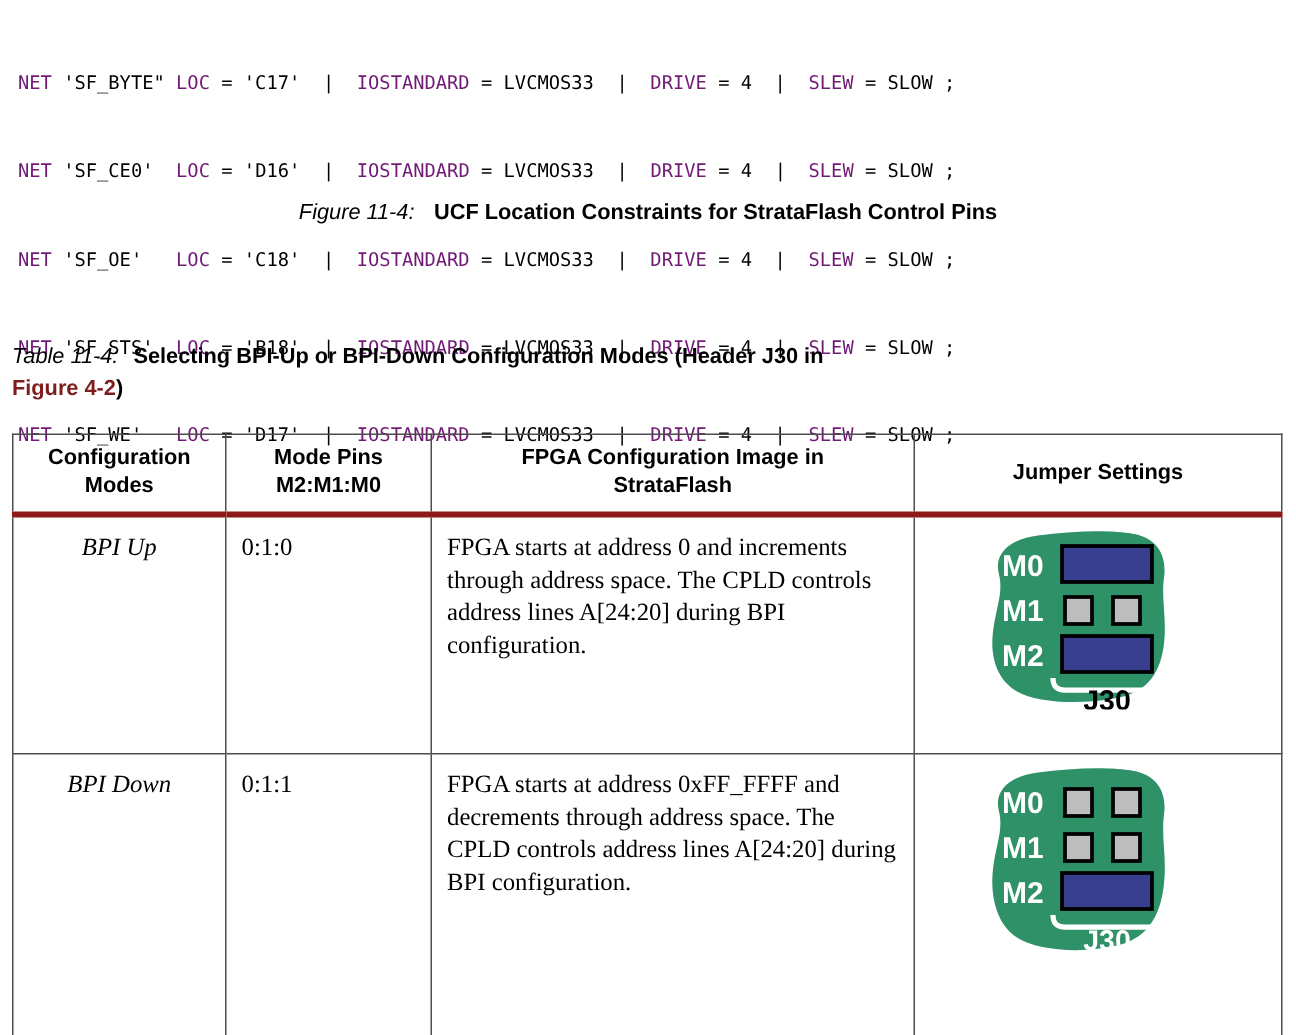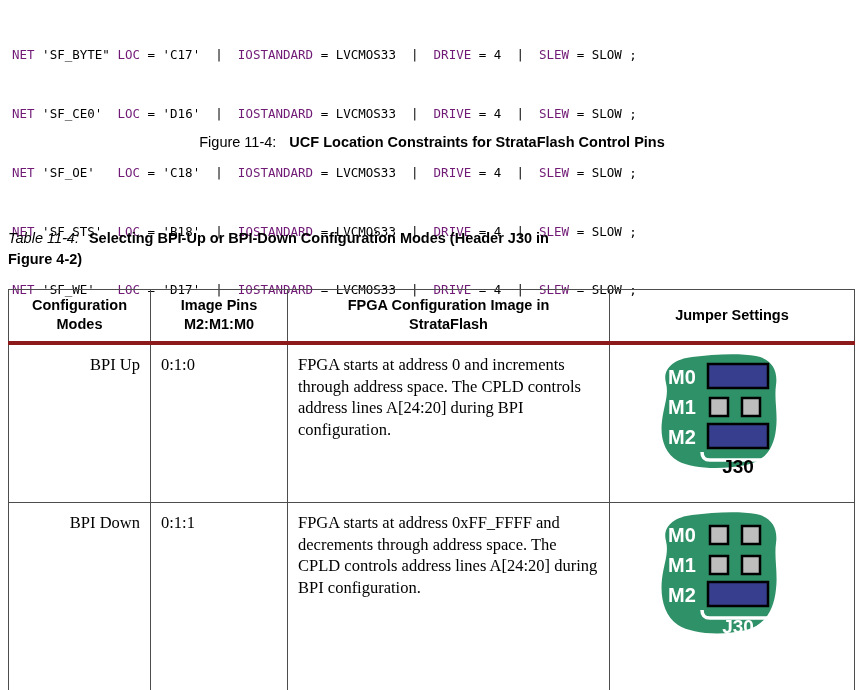--- a/index.html
+++ b/index.html
@@ -39,20 +39,21 @@
     position: absolute;
     left: 0px;
     top: 133px;
     width: 864px;
     text-align: center;
     font-family: "Liberation Sans", "DejaVu Sans", sans-serif;
     font-size: 14.5px;
     line-height: 18px;
   }
   .fig-num {
+    font-style: italic;
     font-weight: normal;
   }
   .fig-title {
     font-weight: bold;
   }
   .fig-gap { display: inline-block; width: 13px; }
 
   
   .tbl-caption {
     position: absolute;
@@ -63,21 +64,21 @@
     font-size: 14.5px;
     line-height: 21px;
   }
   .tbl-num {
     font-style: italic;
     font-weight: normal;
   }
   .tbl-title { font-weight: bold; }
   .tbl-gap { display: inline-block; width: 10px; }
   .link {
-    color: #000000;
+    color: #7f1d1d;
     font-weight: bold;
   }
 
   
   .data-table {
     position: absolute;
     left: 8px;
     top: 289px;
     width: 724px;
     border-collapse: collapse;
@@ -104,21 +105,21 @@
   .col-mode    { width: 142px; }
   .col-pins    { width: 137px; }
   .col-image   { width: 322px; }
   .col-jumper  { width: 245px; }
 
   .data-table tbody td {
     font-size: 16.5px;
     line-height: 21.5px;
     padding: 9px 10px 10px 10px;
   }
-  .cell-mode  { text-align: right; }
+  .cell-mode  { text-align: center; font-style: italic; }
   .cell-pins  { }
   .cell-desc  { text-align: left; }
   .cell-jump  { padding: 0 !important; }
 
   .row-up  td { height: 138px; }
   .row-down td { height: 168px; }
 
   
   .jumper-wrap {
     position: relative;
@@ -160,21 +161,21 @@
     <col class="col-image">
     <col class="col-jumper">
   </colgroup>
   <thead>
     <tr>
       <th>
         <span>Configuration</span><br>
         <span>Modes</span>
       </th>
       <th>
-        <span>Image Pins</span><br>
+        <span>Mode Pins</span><br>
         <span>M2:M1:M0</span>
       </th>
       <th>
         <span>FPGA Configuration Image in</span><br>
         <span>StrataFlash</span>
       </th>
       <th>
         <span>Jumper Settings</span>
       </th>
     </tr>

